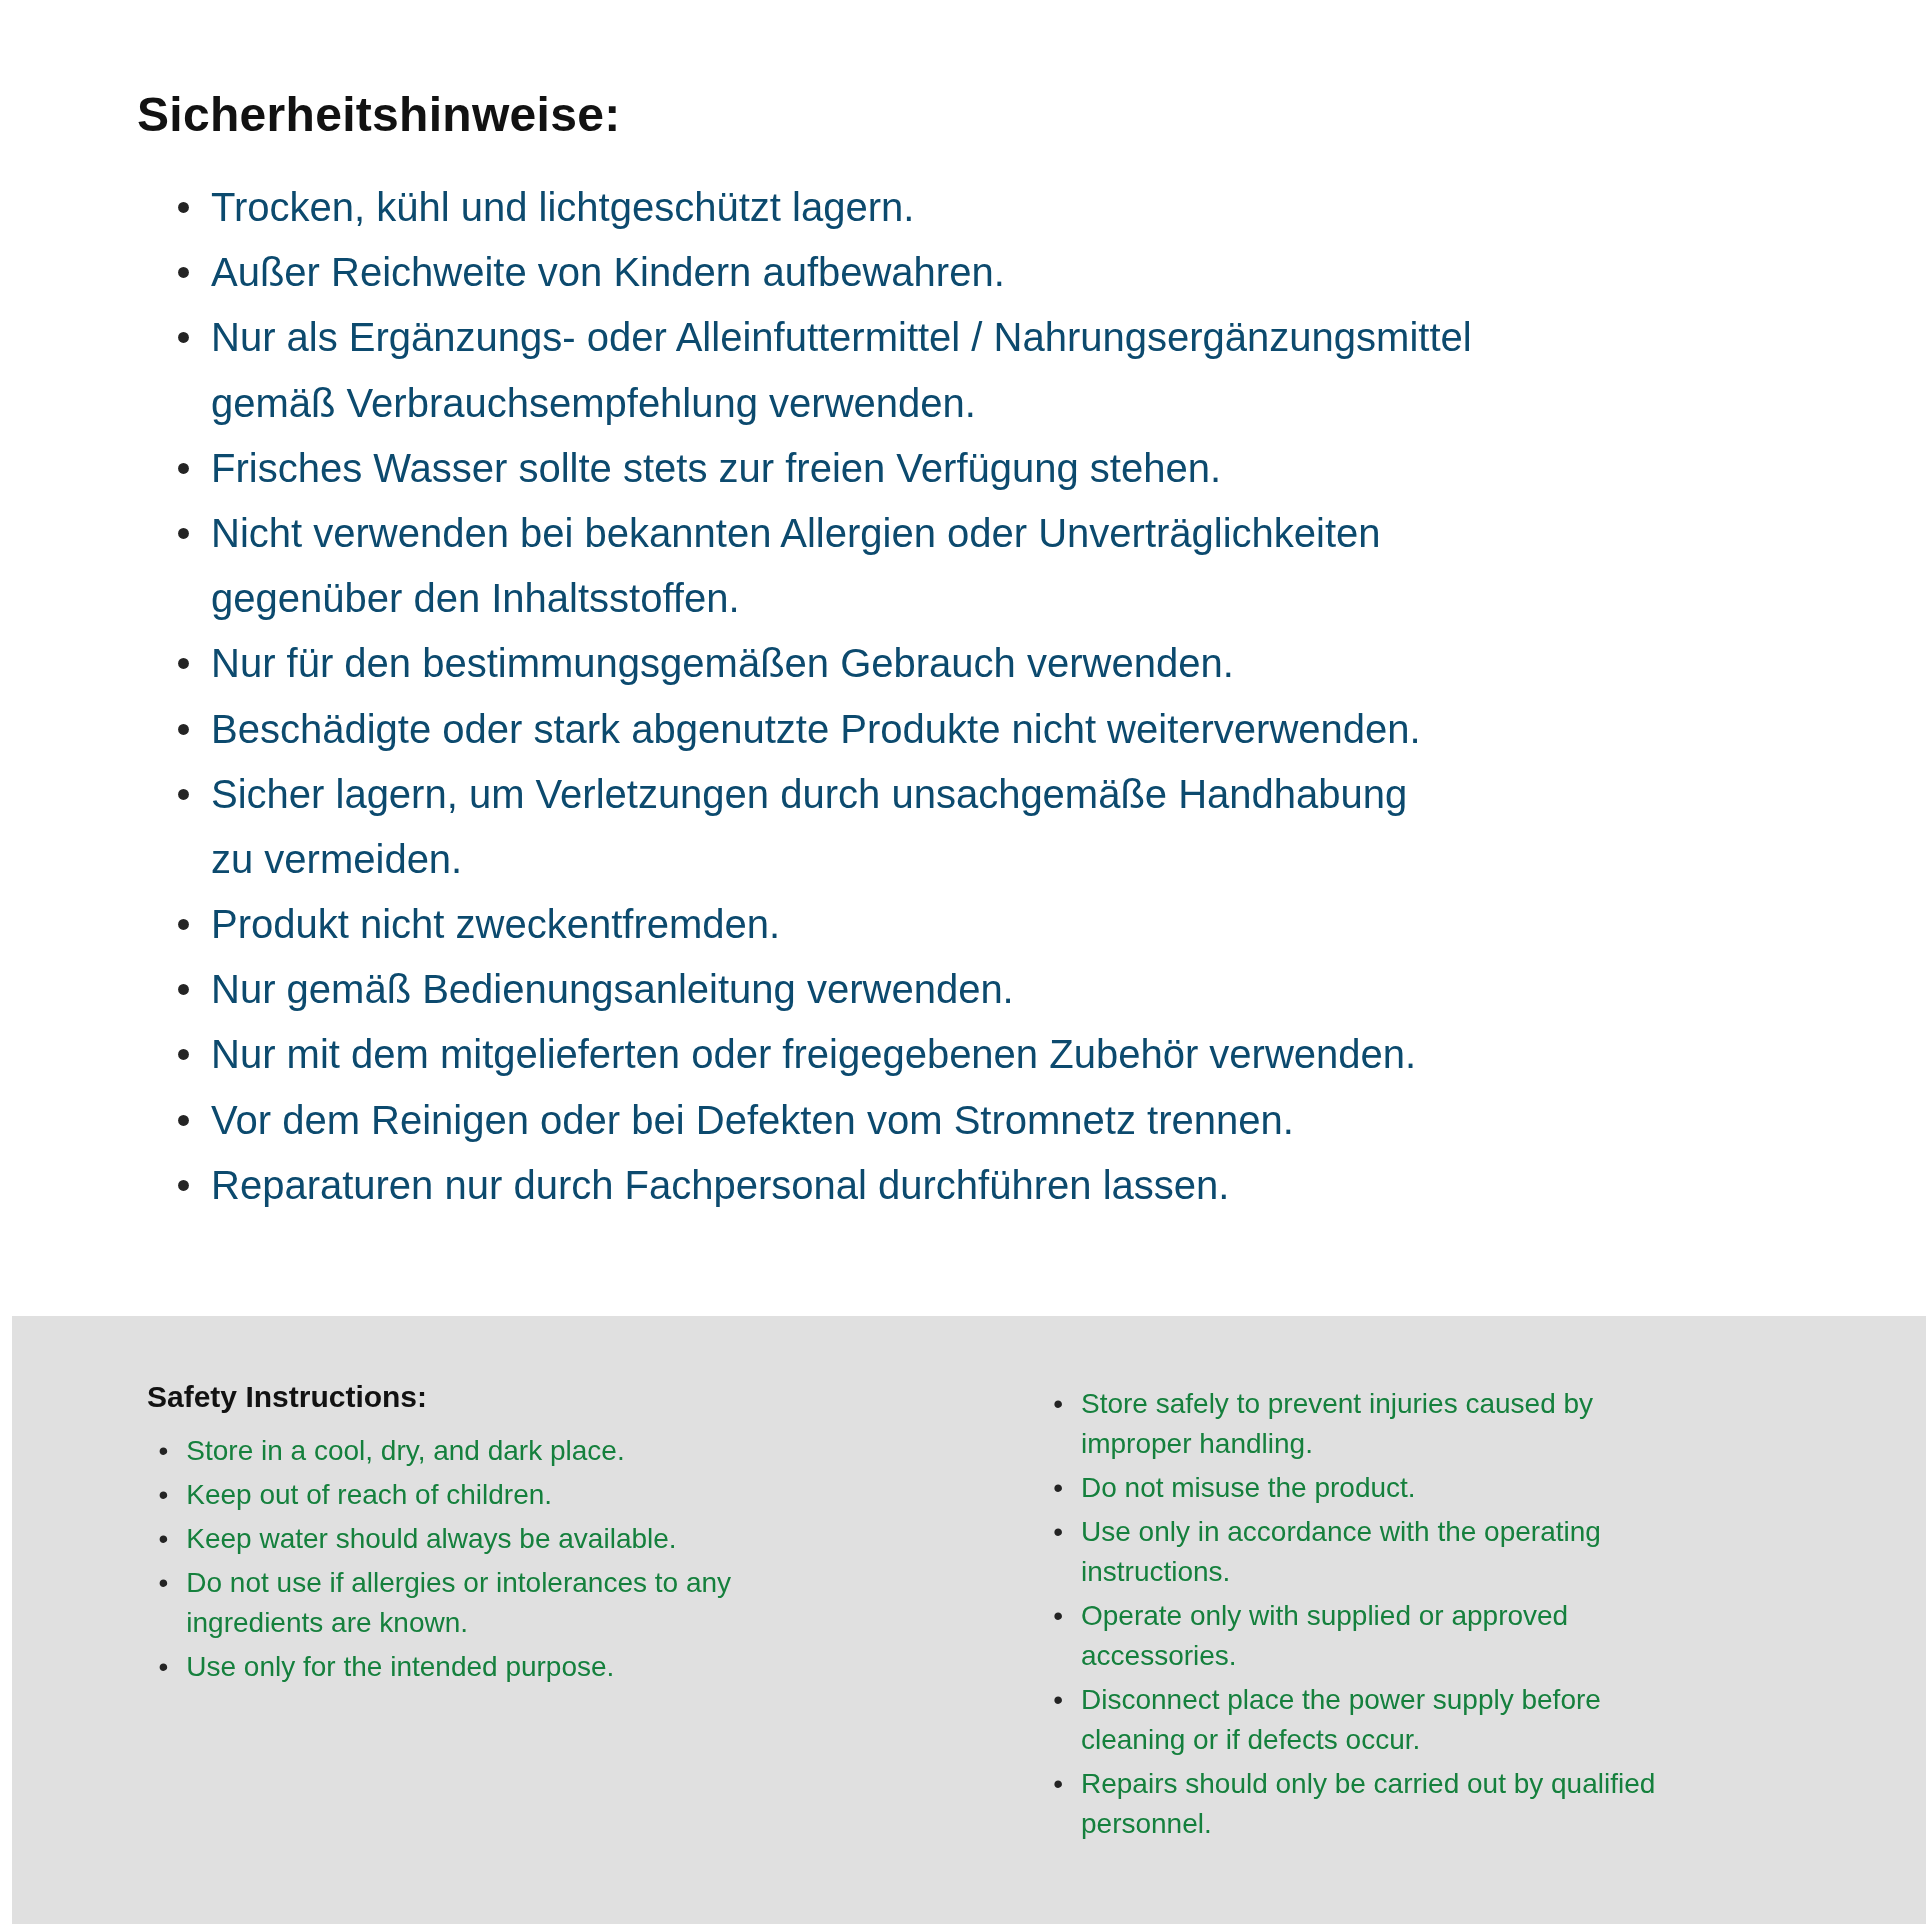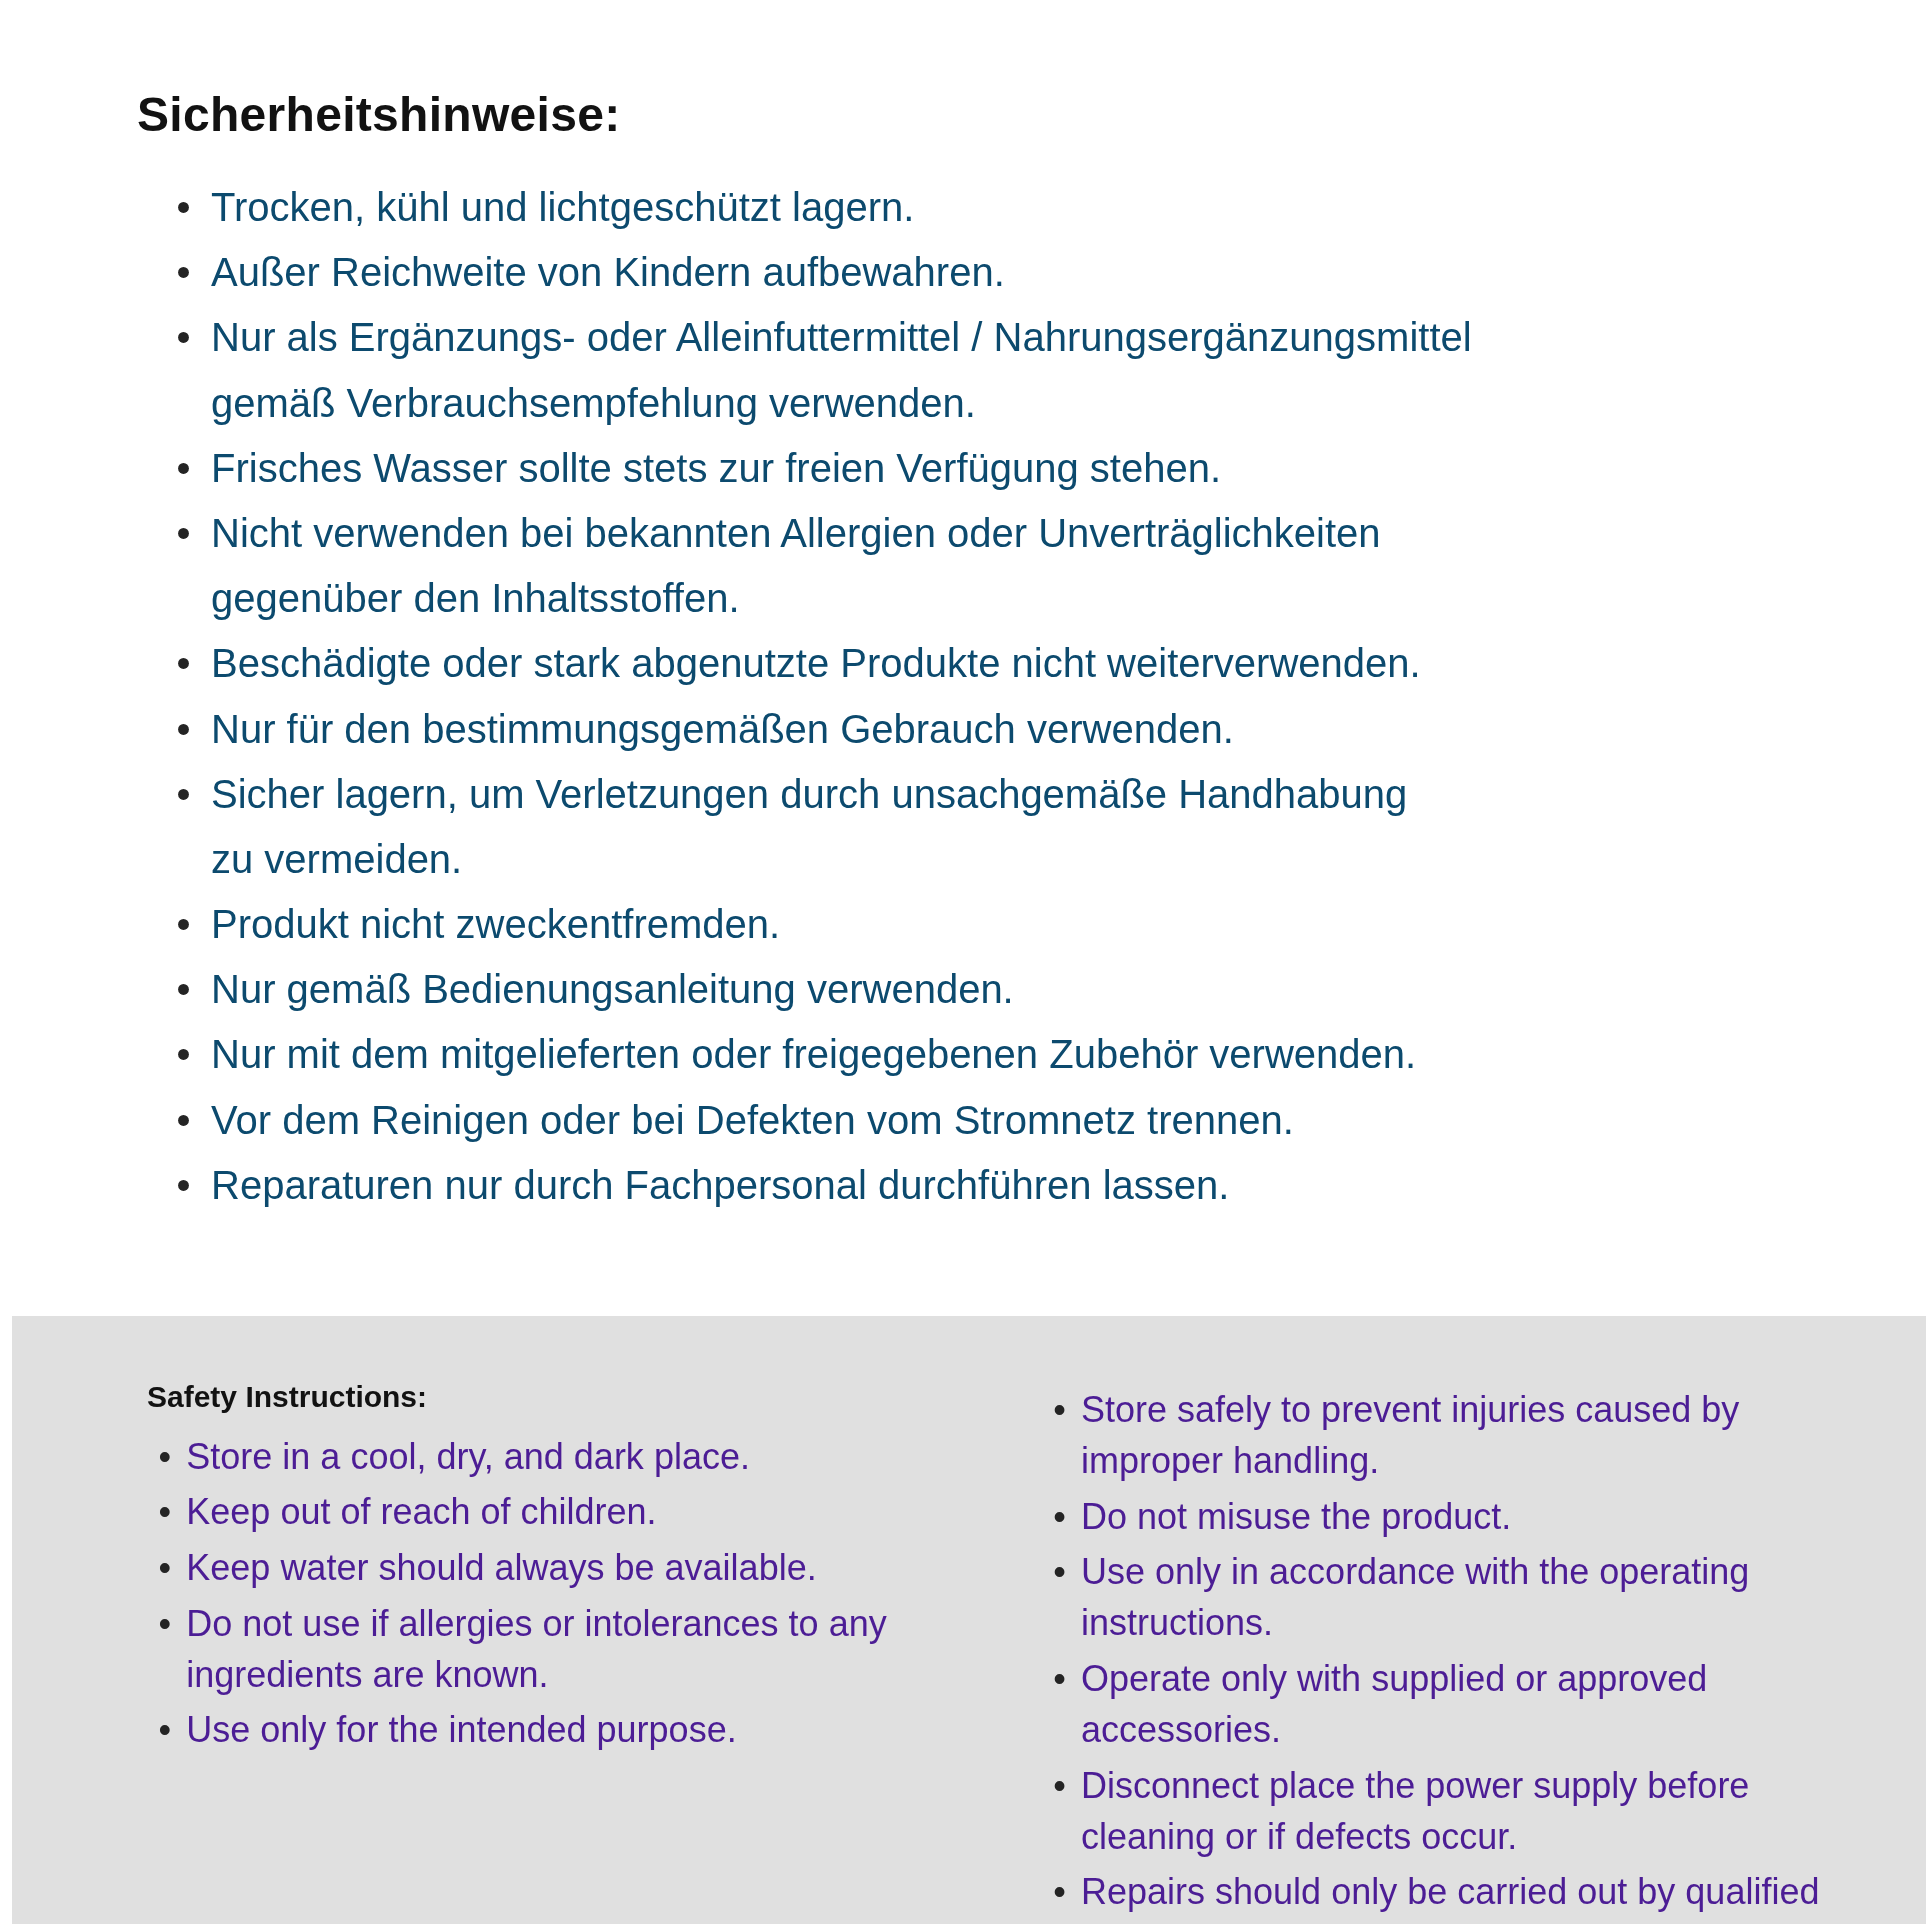--- a/index.html
+++ b/index.html
@@ -69,23 +69,23 @@
     font-size: 30px;
     font-weight: 700;
     color: #121212;
     margin-bottom: 16.7px;
   }
   .en-list { list-style: none; }
   .col-left .en-list { padding-left: 10.3px; }
   .en-list li {
     position: relative;
     padding-left: 29px;
-    font-size: 36px;
+    font-size: 28px;
     line-height: 1.42;
-    color: #4c1d95;
+    color: #15803d;
     margin-bottom: 4.5px;
     white-space: pre-wrap;
   }
   .en-list li::before {
     content: "\2022";
     position: absolute;
     left: 1.3px;
     top: 0;
     color: #242424;
   }
@@ -98,22 +98,22 @@
   <section class="german-section">
     <h1 class="german-title">Sicherheitshinweise:</h1>
     <ul class="german-list">
       <li>Trocken, kühl und lichtgeschützt lagern.</li>
       <li>Außer Reichweite von Kindern aufbewahren.</li>
       <li>Nur als Ergänzungs- oder Alleinfuttermittel / Nahrungsergänzungsmittel
 gemäß Verbrauchsempfehlung verwenden.</li>
       <li>Frisches Wasser sollte stets zur freien Verfügung stehen.</li>
       <li>Nicht verwenden bei bekannten Allergien oder Unverträglichkeiten
 gegenüber den Inhaltsstoffen.</li>
+      <li>Nur für den bestimmungsgemäßen Gebrauch verwenden.</li>
       <li>Beschädigte oder stark abgenutzte Produkte nicht weiterverwenden.</li>
-      <li>Nur für den bestimmungsgemäßen Gebrauch verwenden.</li>
       <li>Sicher lagern, um Verletzungen durch unsachgemäße Handhabung
 zu vermeiden.</li>
       <li>Produkt nicht zweckentfremden.</li>
       <li>Nur gemäß Bedienungsanleitung verwenden.</li>
       <li>Nur mit dem mitgelieferten oder freigegebenen Zubehör verwenden.</li>
       <li>Vor dem Reinigen oder bei Defekten vom Stromnetz trennen.</li>
       <li>Reparaturen nur durch Fachpersonal durchführen lassen.</li>
     </ul>
   </section>
 

